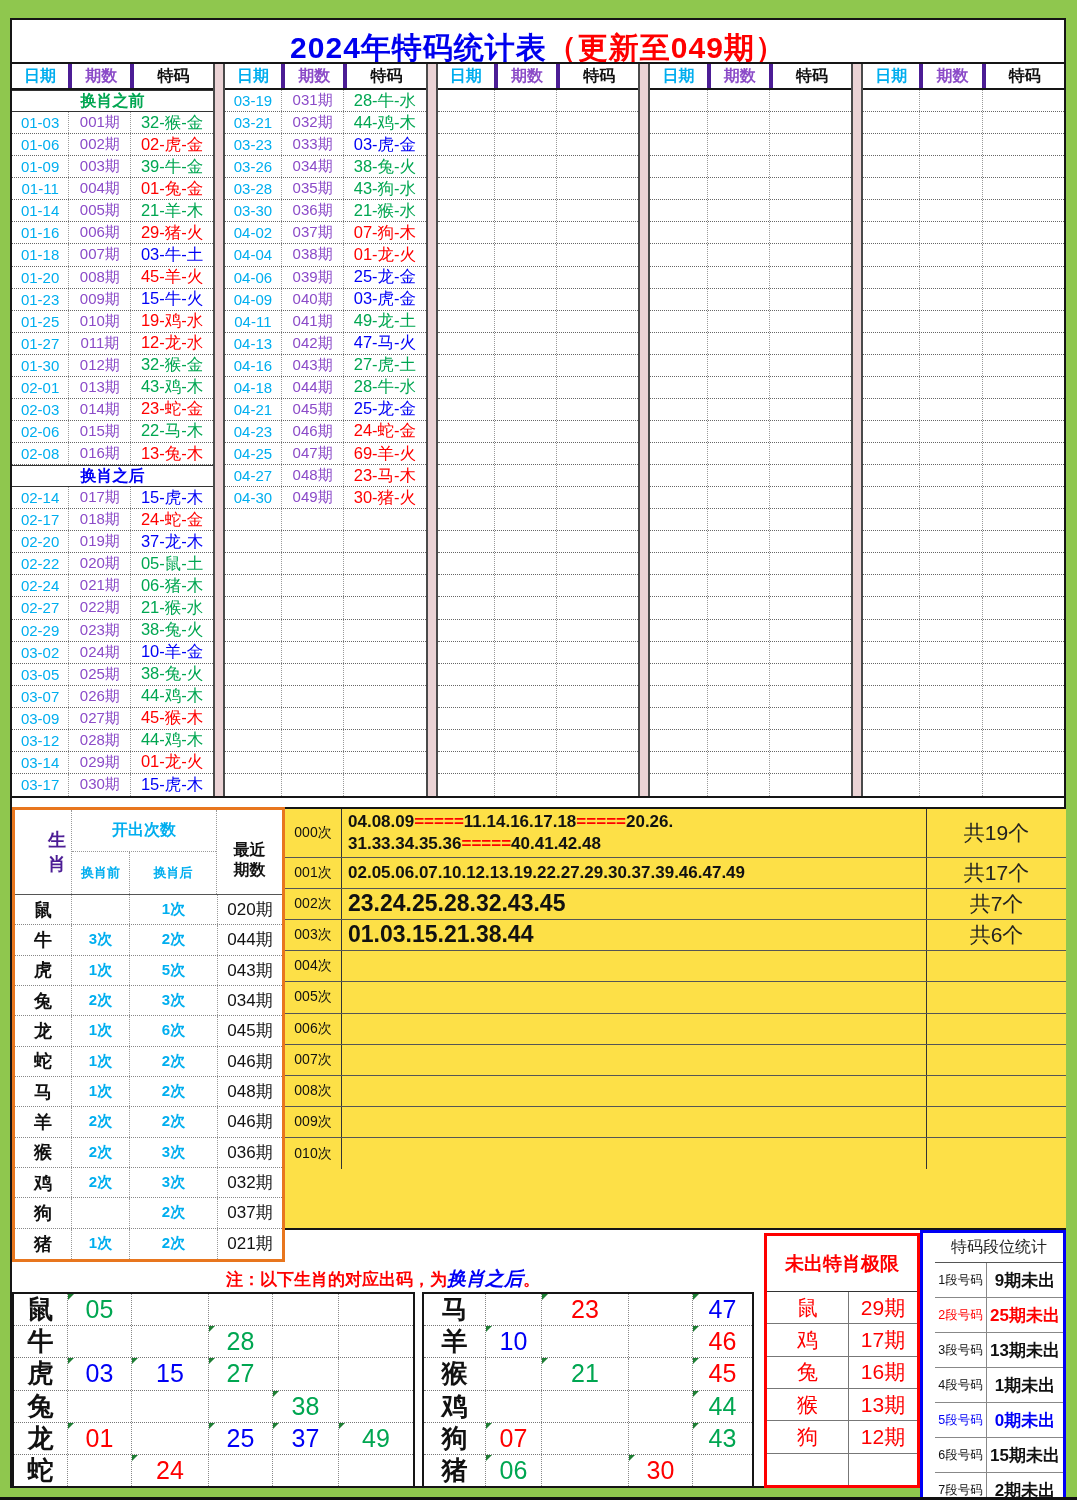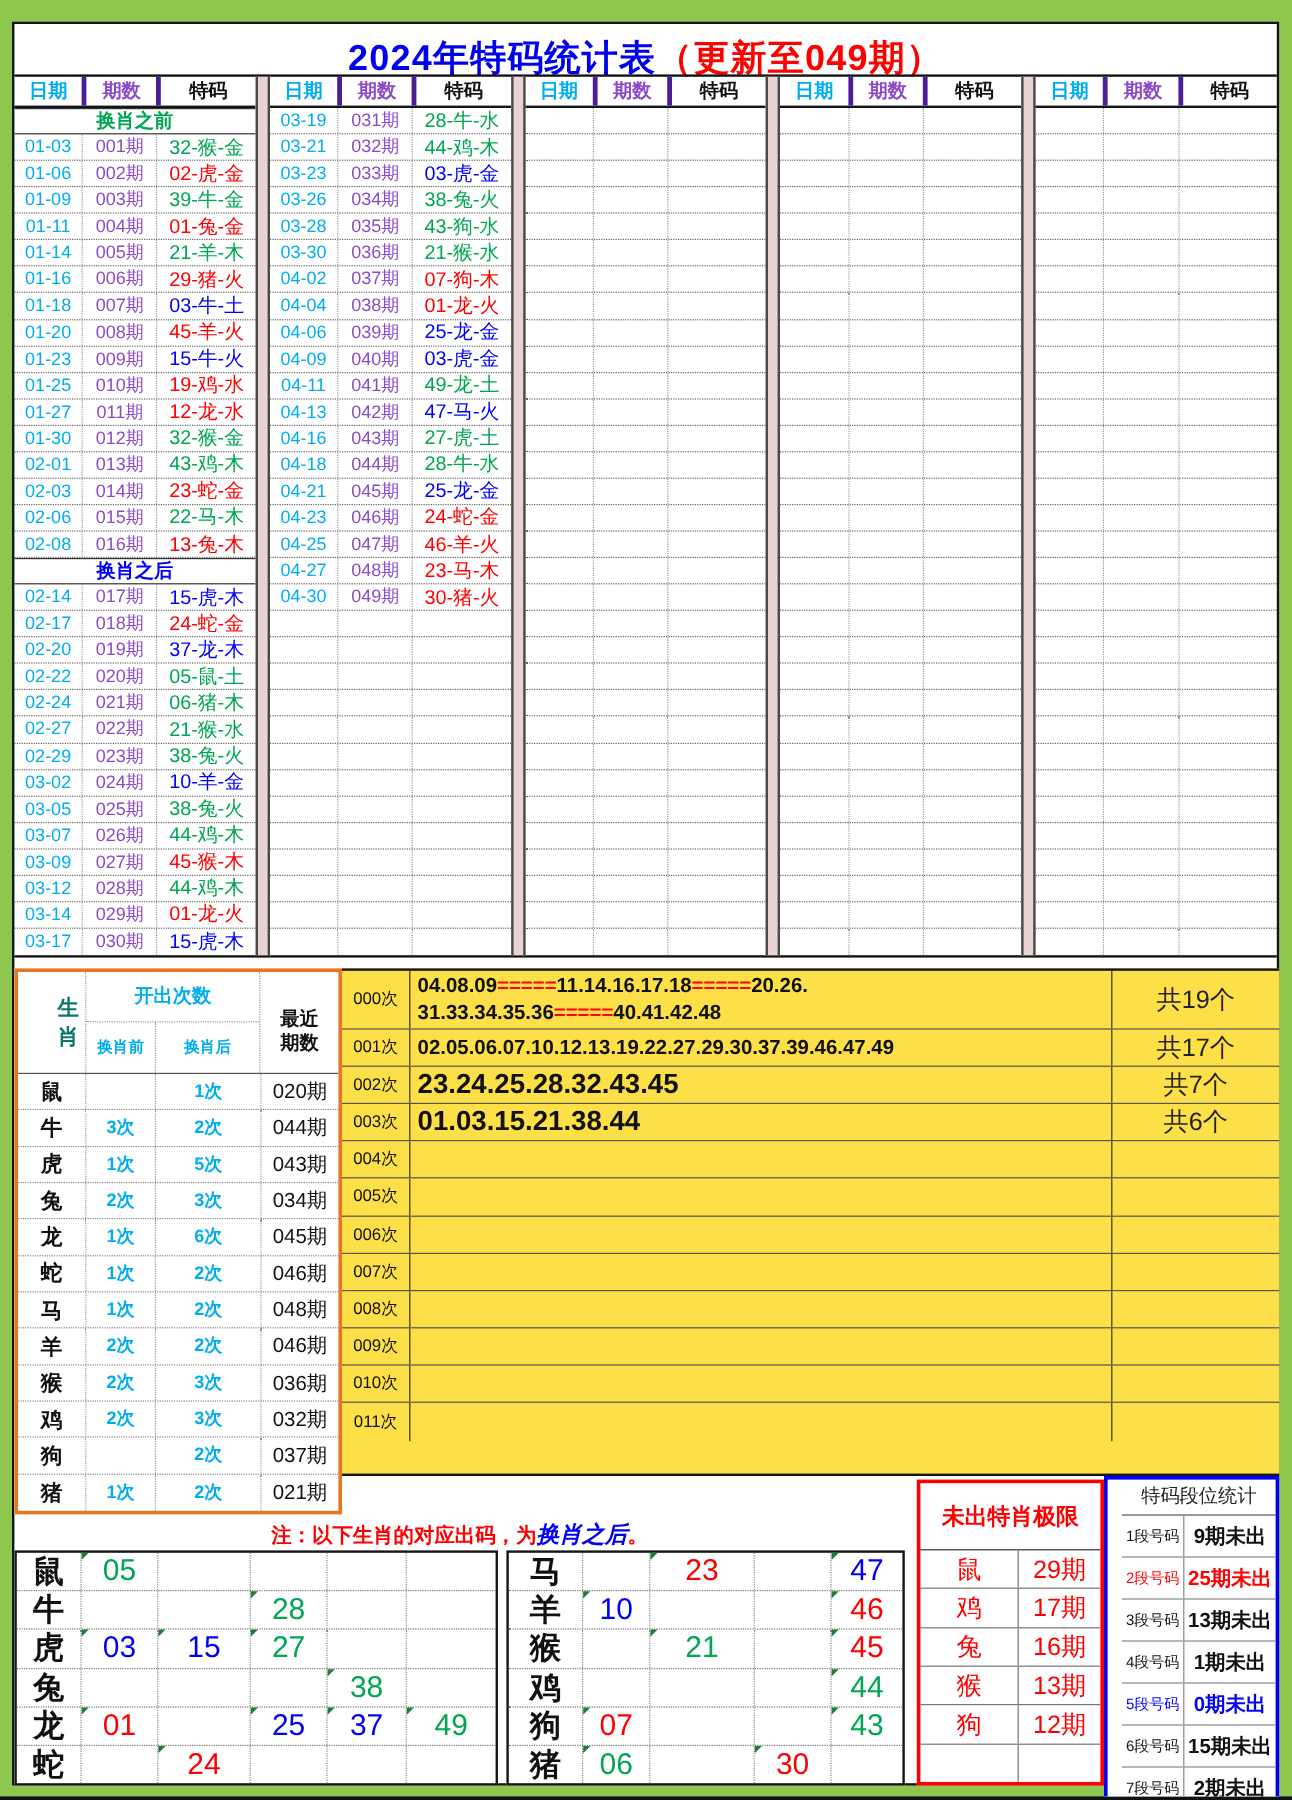--- a/index.html
+++ b/index.html
@@ -33,21 +33,21 @@
   .cell.code { width:41%; font-size:16.5px; border-left:1px dotted #999; }
 
   .c-red { color:#FE0000; }
   .c-blue { color:#0000F5; }
   .c-green { color:#00A651; }
   .c-black { color:#111; }
 
   
   .zstats { position:absolute; left:0; top:787px; width:273px; height:455px; border:3px solid #E8761E; background:#fff; display:flex; flex-direction:column; }
   .z-head { height:85px; display:flex; border-bottom:1.5px solid #555; }
-  .zh-zodiac { width:56px; display:flex; align-items:center; justify-content:center; font-weight:bold; font-size:18px; color:#0f766e;padding-left:33px; }
+  .zh-zodiac { width:56px; display:flex; align-items:center; justify-content:center; font-weight:bold; font-size:18px; color:#4c1d95;padding-left:33px; }
   .zh-mid { width:146px; display:flex; flex-direction:column; border-left:1px dotted #999; border-right:1px dotted #999; }
   .zh-count { height:42px; display:flex; align-items:center; justify-content:center; color:#00AEEF; font-weight:bold; font-size:16px; border-bottom:1px dotted #999; }
   .zh-sub { flex:1; display:flex; }
   .zh-sub div { display:flex; align-items:center; justify-content:center; color:#00AEEF; font-weight:bold; font-size:13px; }
   .zh-before { width:58px; border-right:1px dotted #999; }
   .zh-after { flex:1; }
   .zh-recent { flex:1; display:flex; align-items:center; justify-content:center; font-weight:bold; font-size:16px; color:#111; text-align:center;margin-top:16px; }
   .zh-recent span { width:36px; line-height:1.25; }
   .z-row { height:30.33px; display:flex; border-bottom:1px dotted #888; }
   .z-row:last-child { border-bottom:none; }
@@ -366,21 +366,21 @@
             <div class="cell code c-blue">25-龙-金</div>
           </div>
           <div class="row">
             <div class="cell date">04-23</div>
             <div class="cell period">046期</div>
             <div class="cell code c-red">24-蛇-金</div>
           </div>
           <div class="row">
             <div class="cell date">04-25</div>
             <div class="cell period">047期</div>
-            <div class="cell code c-red">46-羊-火</div>
+            <div class="cell code c-red">69-羊-火</div>
           </div>
           <div class="row">
             <div class="cell date">04-27</div>
             <div class="cell period">048期</div>
             <div class="cell code c-red">23-马-木</div>
           </div>
           <div class="row">
             <div class="cell date">04-30</div>
             <div class="cell period">049期</div>
             <div class="cell code c-red">30-猪-火</div>
@@ -1116,27 +1116,20 @@
           </div>
           <div class="f-count"></div>
         </div>
         <div class="f-row">
           <div class="f-label">010次</div>
           <div class="f-content small">
             <span class="wrap"></span>
           </div>
           <div class="f-count"></div>
         </div>
-        <div class="f-row">
-          <div class="f-label">011次</div>
-          <div class="f-content small">
-            <span class="wrap"></span>
-          </div>
-          <div class="f-count"></div>
-        </div>
       </div>
 
     <div class="note" id="note">
         <span class="n-red">注：以下生肖的对应出码，为</span>
         <span class="n-blue">换肖之后</span>
         <span class="n-red">。</span>
       </div>
 
     <div class="bgrid bgrid-left" id="bgrid-left">
         <div class="b-row">

